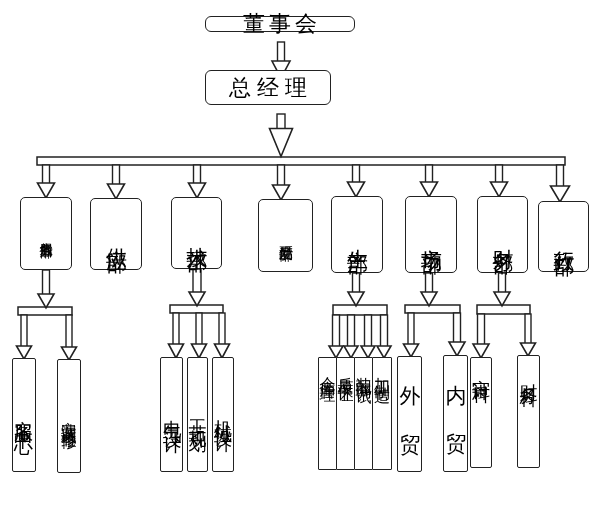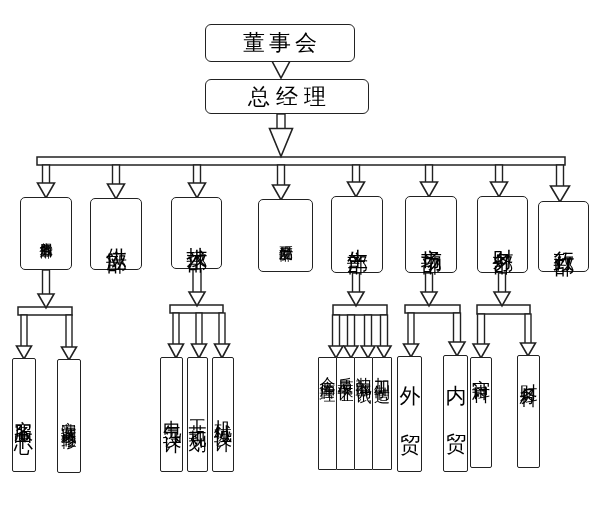--- a/index.html
+++ b/index.html
@@ -101,25 +101,25 @@
       <rect x="408" y="313" width="6" height="32" fill="#ffffff" stroke="#222222" stroke-width="1.4"></rect>
       <polygon points="403.5,344 418.5,344 411,357" fill="#ffffff" stroke="#222222" stroke-width="1.6" stroke-linejoin="miter"></polygon>
       <rect x="453.5" y="313" width="7" height="30" fill="#ffffff" stroke="#222222" stroke-width="1.4"></rect>
       <polygon points="449,342 465,342 457,356" fill="#ffffff" stroke="#222222" stroke-width="1.6" stroke-linejoin="miter"></polygon>
       <rect x="477.5" y="314" width="7" height="31" fill="#ffffff" stroke="#222222" stroke-width="1.4"></rect>
       <polygon points="473,344 489,344 481,358" fill="#ffffff" stroke="#222222" stroke-width="1.6" stroke-linejoin="miter"></polygon>
       <rect x="525" y="314" width="6" height="30" fill="#ffffff" stroke="#222222" stroke-width="1.4"></rect>
       <polygon points="520.5,343 535.5,343 528,356" fill="#ffffff" stroke="#222222" stroke-width="1.6" stroke-linejoin="miter"></polygon>
     </svg>
 
-  <div class="node" style="left:205px;top:24px;width:150px;height:38px;border-radius:6px;">
+  <div class="node" style="left:205px;top:16px;width:150px;height:16px;border-radius:6px;">
     <span class="ht" style="font-size:22px;letter-spacing:4px;padding-left:4px;">董事会</span>
   </div>
 
-  <div class="node" style="left:205px;top:79px;width:164px;height:35px;border-radius:6px;">
+  <div class="node" style="left:205px;top:70px;width:126px;height:35px;border-radius:6px;">
     <span class="ht" style="font-size:22px;letter-spacing:6px;padding-left:6px;">总经理</span>
   </div>
 
   <div class="node" style="left:20px;top:197px;width:52px;height:73px;border-radius:5px;">
     <span class="vt" style="font-size:13.5px;letter-spacing:0.5px;">售后服务部</span>
   </div>
 
   <div class="node" style="left:90px;top:198px;width:52px;height:72px;border-radius:5px;">
     <span class="vt" style="font-size:21px;letter-spacing:2px;">供应部</span>
   </div>

